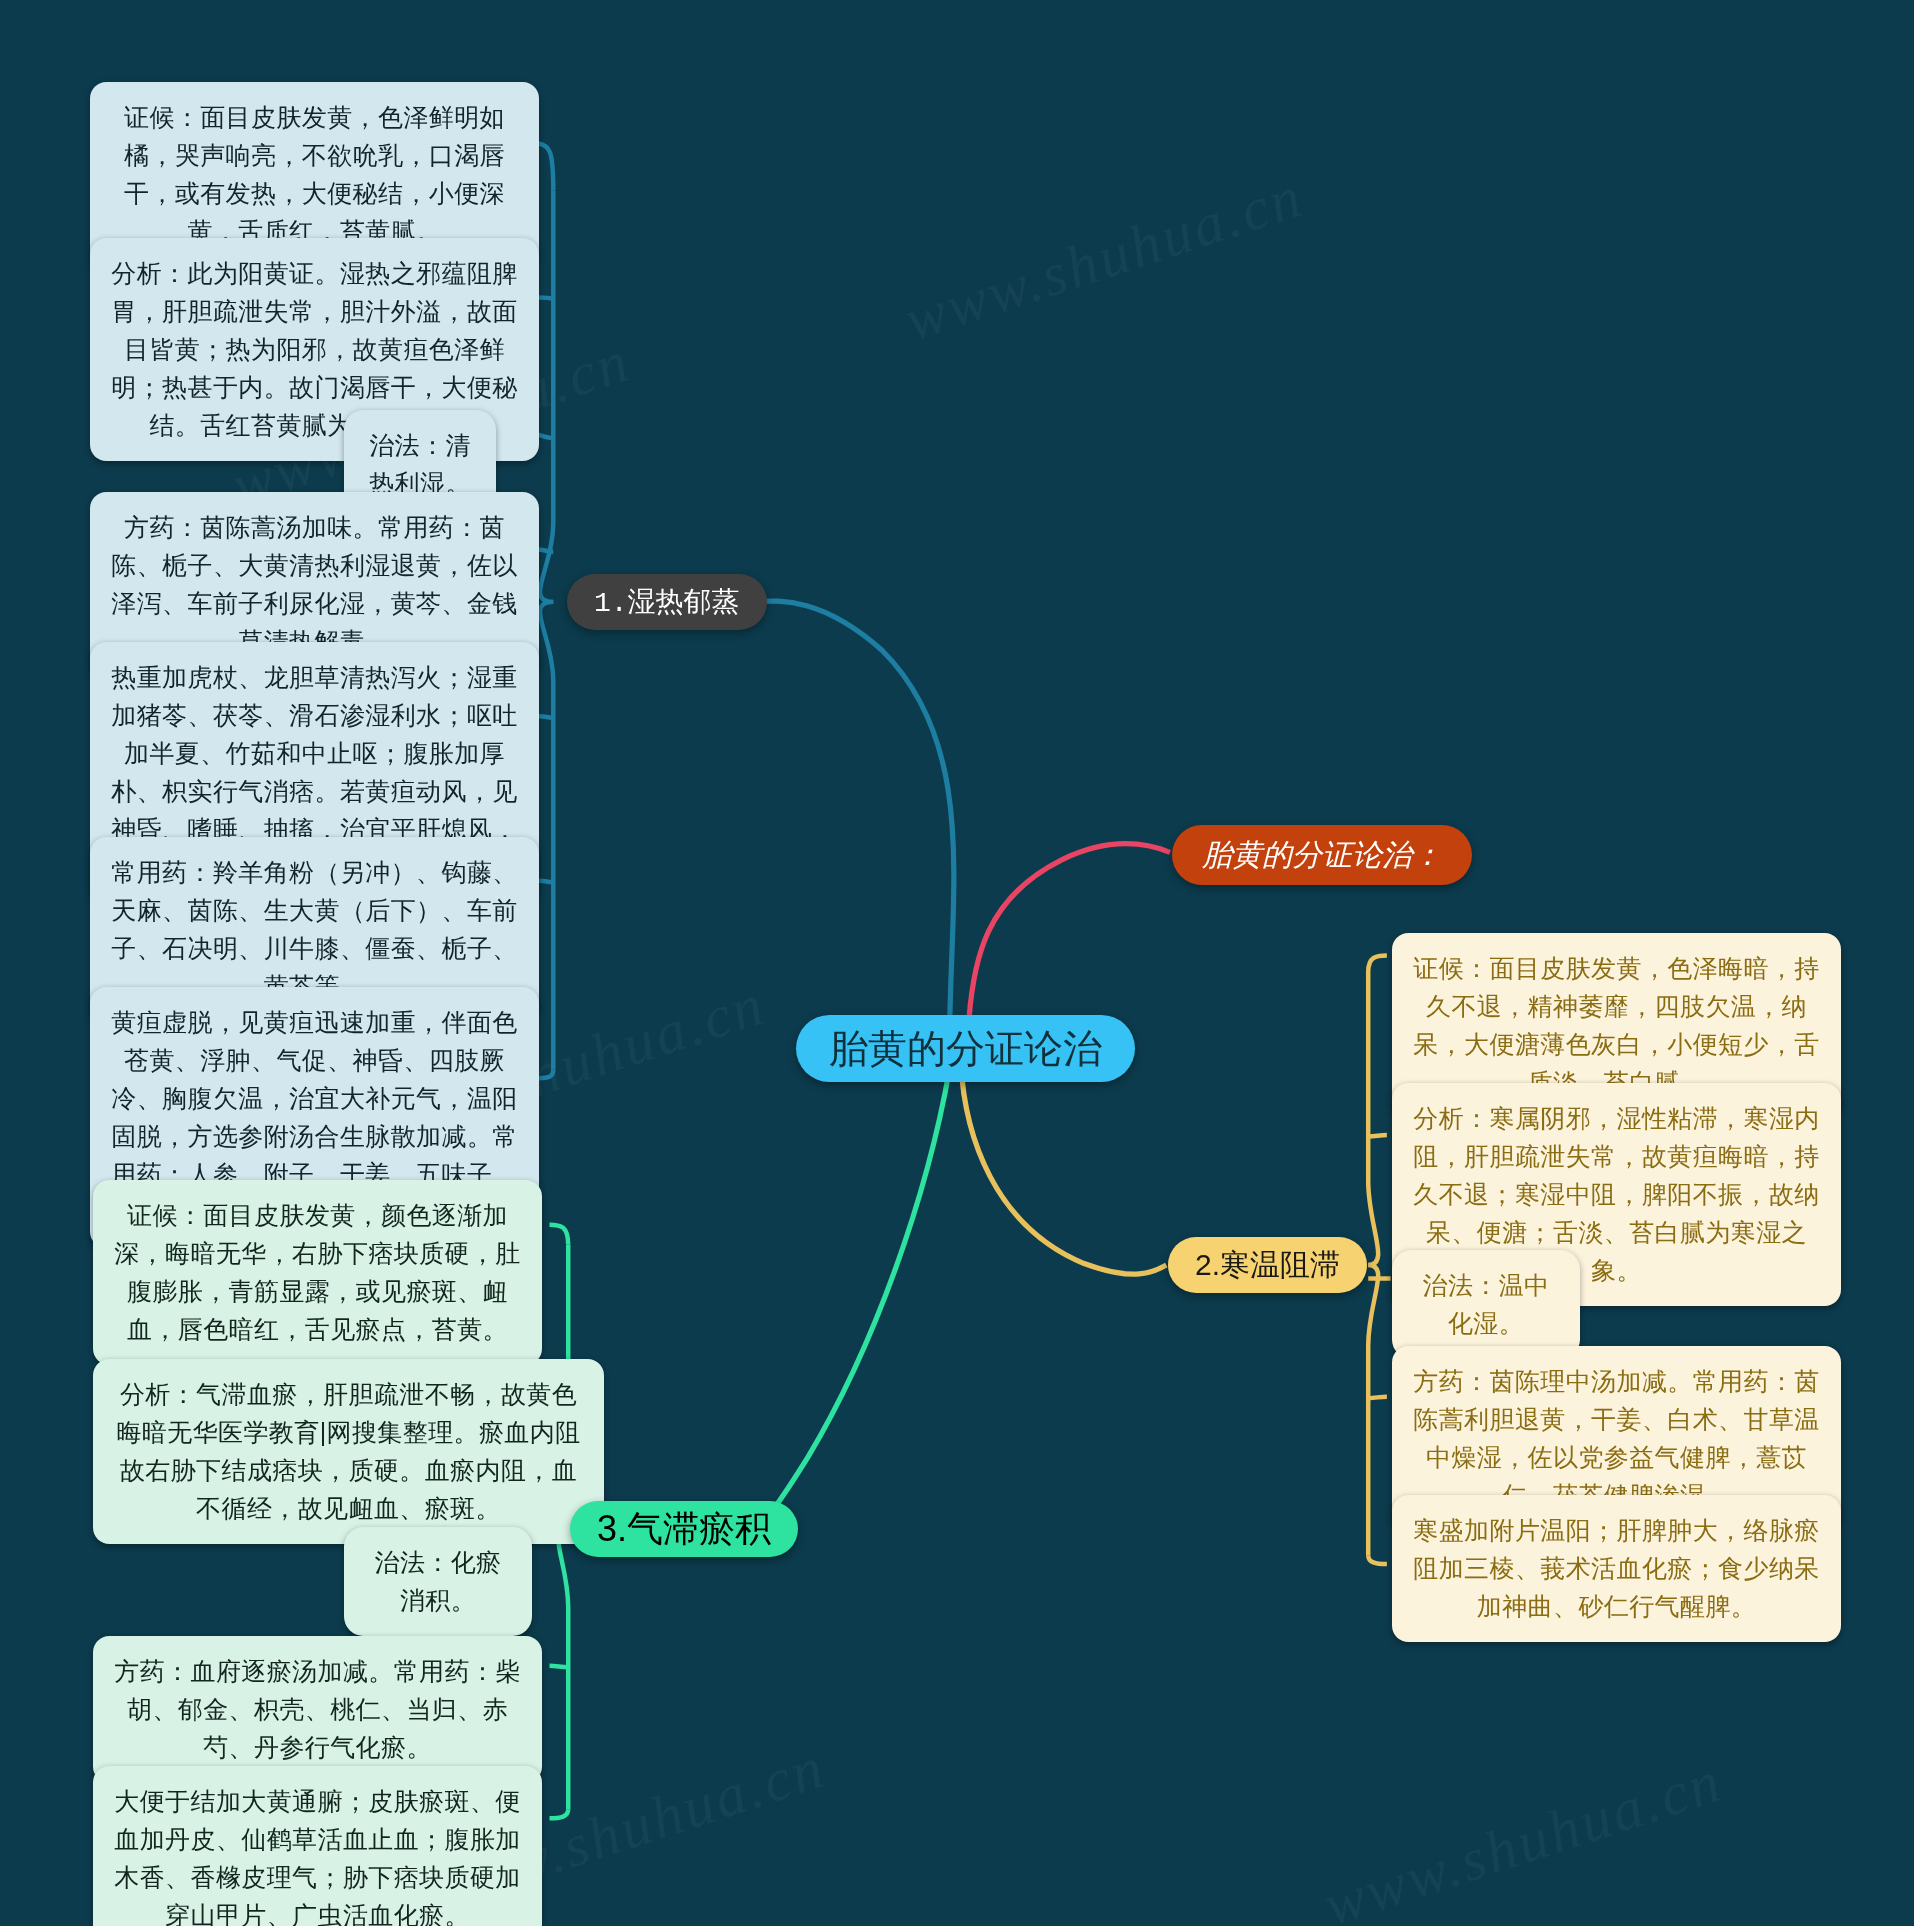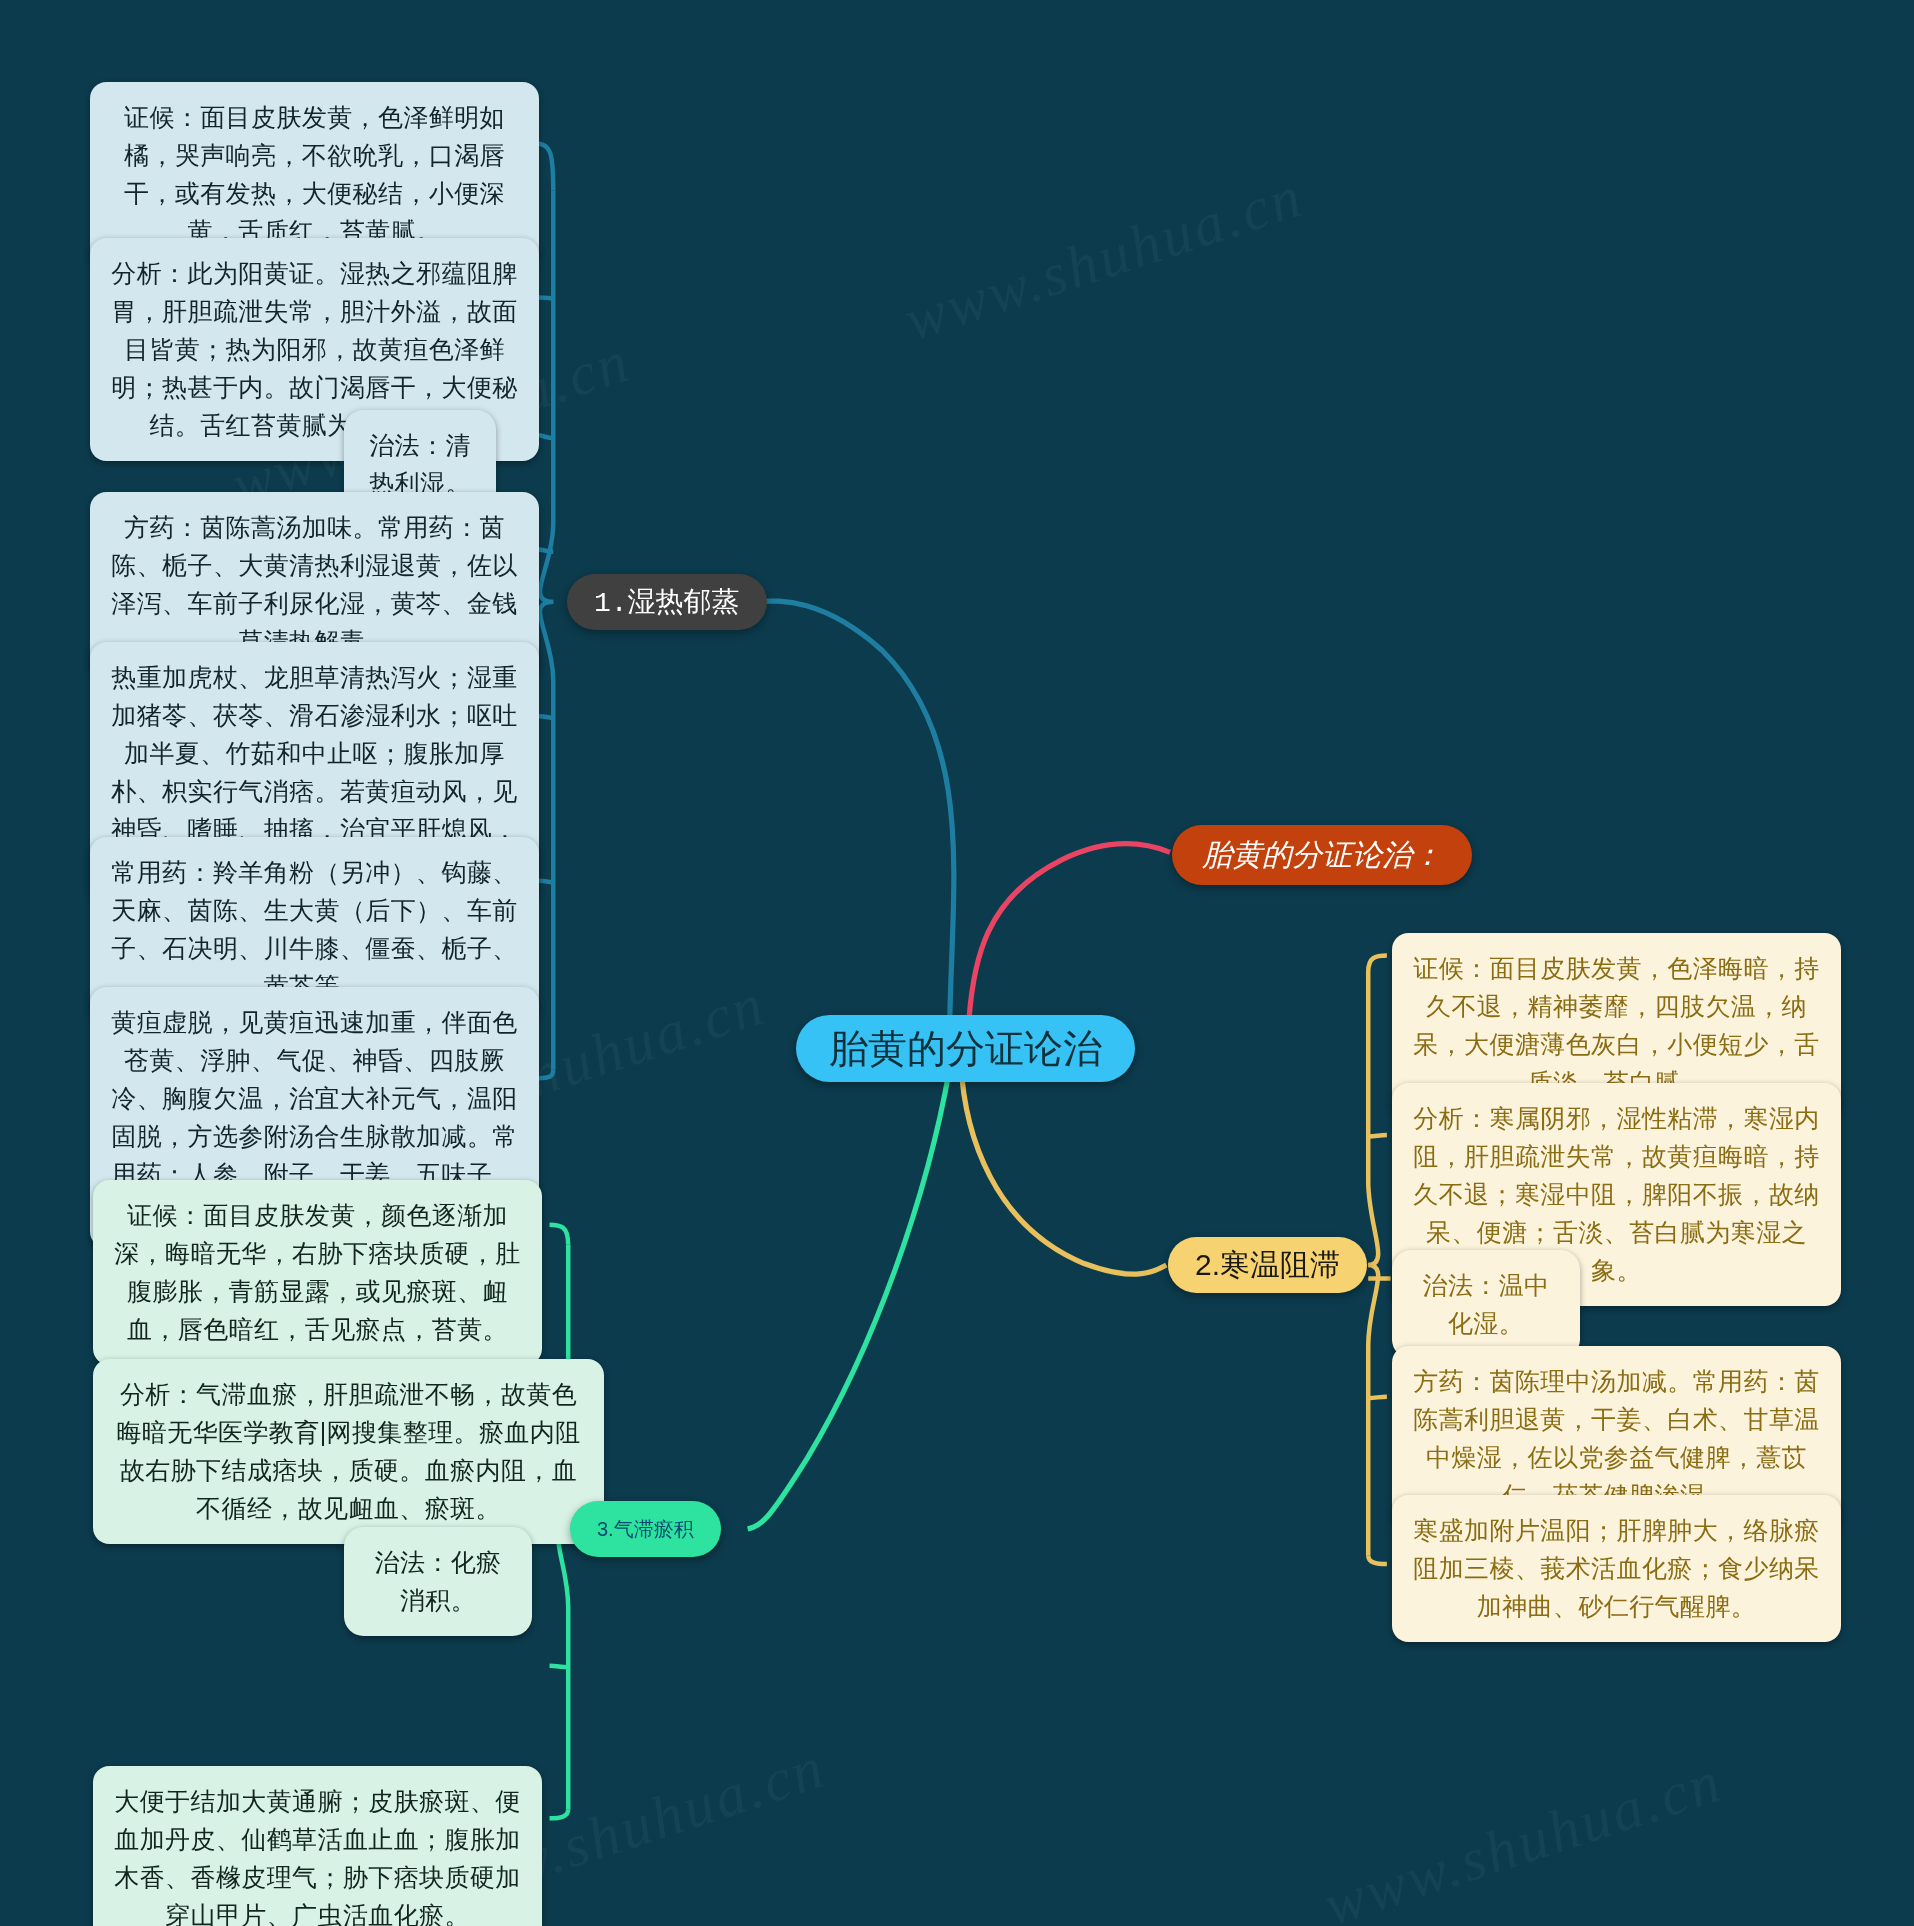--- a/index.html
+++ b/index.html
@@ -62,21 +62,21 @@
   }
   .node-root {
     background: #36c2f4;
     color: #10313c;
     font-size: 39px;
     padding: 0 33px;
     border-radius: 42px;
   }
   .node-b1 { background: #404040; color: #ffffff; font-size: 28px; padding: 0 27px; font-family: Liberation Mono, monospace; }
   .node-b2 { background: #f7d271; color: #1a1a12; font-size: 30px; padding: 0 27px; }
-  .node-b3 { background: #2ee2a0; color: #0c4a6e; font-size: 20px; padding: 1px 27px; }
+  .node-b3 { background: #2ee2a0; color: #000000; font-size: 36px; padding: 1px 27px; }
   .node-pink { background: #c2410c; color: #ffffff; font-size: 30px; padding: 0 30px; font-style: italic; }
 </style>
 </head>
 <body style="background: rgb(12, 59, 77);">
 
 <div id="stage">
 
   <div class="wm" style="left:224px; top:389px;">www.shuhua.cn</div>
   <div class="wm" style="left:897px; top:224px;">www.shuhua.cn</div>
   <div class="wm" style="left:359px; top:1032px;">www.shuhua.cn</div>
@@ -134,20 +134,21 @@
   <div class="card blue" style="left:90px; top:837px; width:449px;">常用药：羚羊角粉（另冲）、钩藤、天麻、茵陈、生大黄（后下）、车前子、石决明、川牛膝、僵蚕、栀子、黄芩等。</div>
 
   <div class="card blue" style="left:90px; top:987px; width:449px;">黄疸虚脱，见黄疸迅速加重，伴面色苍黄、浮肿、气促、神昏、四肢厥冷、胸腹欠温，治宜大补元气，温阳固脱，方选参附汤合生脉散加减。常用药：人参、附子、干姜、五味子、麦冬、茵陈、金钱草。</div>
 
   <div class="card green" style="left:93px; top:1180px; width:449px;">证候：面目皮肤发黄，颜色逐渐加深，晦暗无华，右胁下痞块质硬，肚腹膨胀，青筋显露，或见瘀斑、衄血，唇色暗红，舌见瘀点，苔黄。</div>
 
   <div class="card green" style="left:93px; top:1359px; width:511px;">分析：气滞血瘀，肝胆疏泄不畅，故黄色晦暗无华医学教育|网搜集整理。瘀血内阻故右胁下结成痞块，质硬。血瘀内阻，血不循经，故见衄血、瘀斑。</div>
 
   <div class="card green pill" style="left:344px; top:1527px; width:188px; text-align:center;">治法：化瘀消积。</div>
 
+  <div class="card green" style="left:93px; top:1636px; width:449px;">方药：血府逐瘀汤加减。常用药：柴胡、郁金、枳壳、桃仁、当归、赤芍、丹参行气化瘀。</div>
 
   <div class="card green" style="left:93px; top:1766px; width:449px;">大便于结加大黄通腑；皮肤瘀斑、便血加丹皮、仙鹤草活血止血；腹胀加木香、香橼皮理气；胁下痞块质硬加穿山甲片、广虫活血化瘀。</div>
 
   <div class="card cream" style="left:1392px; top:933px; width:449px;">证候：面目皮肤发黄，色泽晦暗，持久不退，精神萎靡，四肢欠温，纳呆，大便溏薄色灰白，小便短少，舌质淡，苔白腻。</div>
 
   <div class="card cream" style="left:1392px; top:1083px; width:449px;">分析：寒属阴邪，湿性粘滞，寒湿内阻，肝胆疏泄失常，故黄疸晦暗，持久不退；寒湿中阻，脾阳不振，故纳呆、便溏；舌淡、苔白腻为寒湿之象。</div>
 
   <div class="card cream pill" style="left:1392px; top:1250px; width:188px;">治法：温中化湿。</div>
 
   <div class="card cream" style="left:1392px; top:1346px; width:449px;">方药：茵陈理中汤加减。常用药：茵陈蒿利胆退黄，干姜、白术、甘草温中燥湿，佐以党参益气健脾，薏苡仁、茯苓健脾渗湿。</div>

